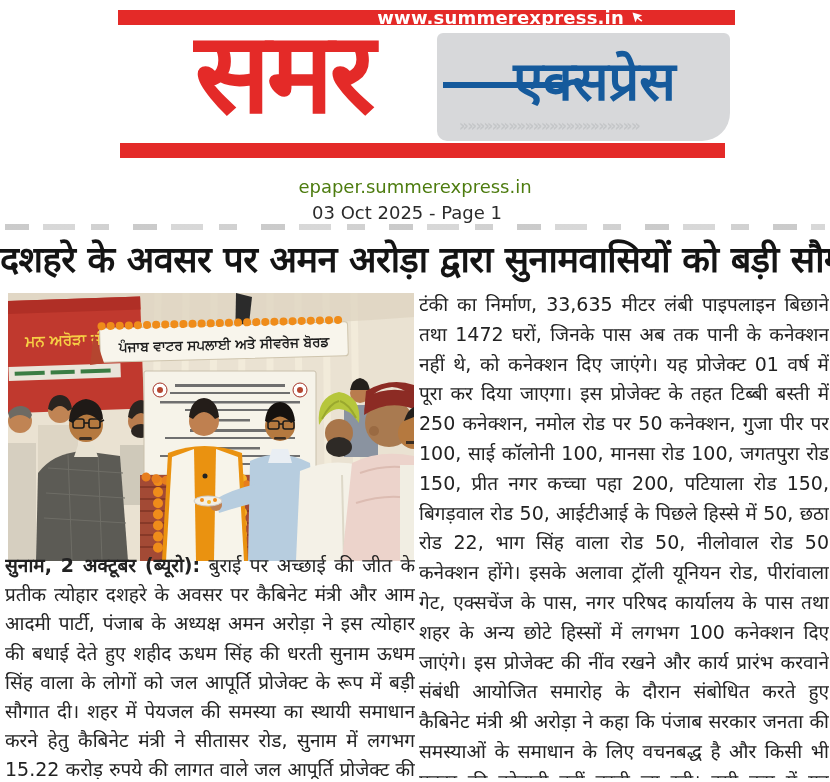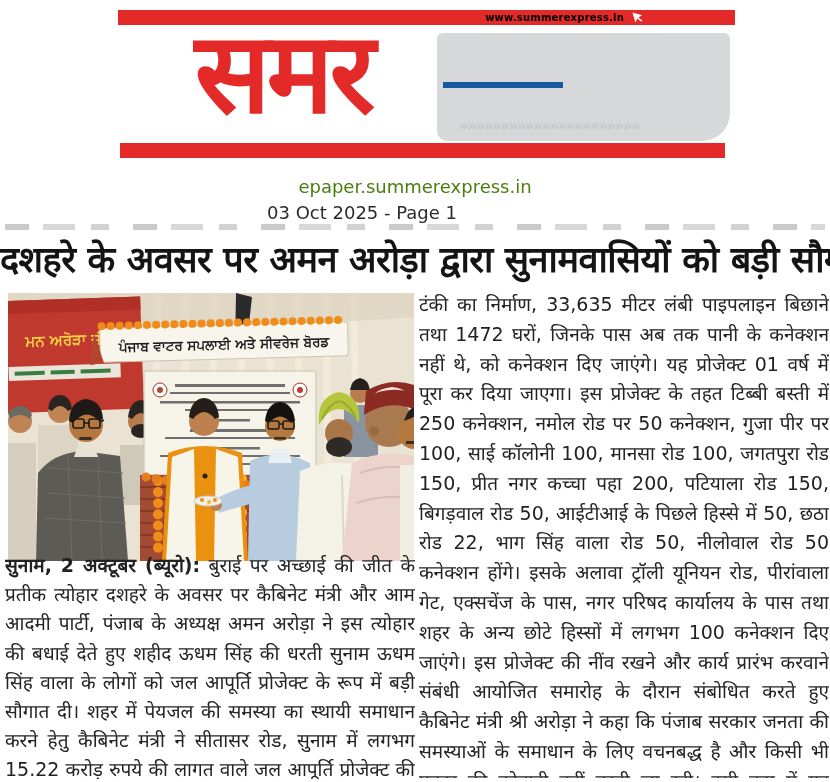--- a/index.html
+++ b/index.html
@@ -3,38 +3,38 @@
 <meta charset="utf-8">
 <style>
   html,body{margin:0;padding:0;background:#fff;}
   .page{
     position:relative;width:830px;height:782px;background:#ffffff;overflow:hidden;
     font-family:"DejaVu Sans",sans-serif;
   }
   
   .topbar{position:absolute;left:118px;top:10px;width:617px;height:15px;background:#e42a28;
     display:flex;align-items:center;justify-content:flex-end;padding-right:92px;box-sizing:border-box;}
-  .topbar .url{color:#000000;font-size:10px;font-weight:bold;letter-spacing:.2px;line-height:15px;}
+  .topbar .url{color:#ffffff;font-size:18px;font-weight:bold;letter-spacing:.2px;line-height:15px;}
   .topbar .cursor{margin-left:8px;display:inline-flex;}
   .logo-primary{position:absolute;left:118px;top:8px;width:330px;height:140px;
     color:#e42a28;font-weight:bold;font-size:112px;line-height:130px;letter-spacing:-4px;
     text-align:center;overflow:visible;white-space:nowrap;}
   .graybox{position:absolute;left:437px;top:33px;width:293px;height:108px;background:#d7d8da;
     border-radius:6px 6px 28px 10px;}
   .graybox .shiro{position:absolute;left:6px;top:49px;width:120px;height:6px;background:#155a9c;}
   .logo-secondary{position:absolute;left:30px;top:18px;width:255px;text-align:center;
     color:#155a9c;font-weight:bold;font-size:54px;line-height:62px;white-space:nowrap;}
   .chevrons{position:absolute;left:22px;top:84px;color:#c4c6c8;font-size:15px;font-weight:bold;
     letter-spacing:-1.5px;white-space:nowrap;}
   .bottombar{position:absolute;left:120px;top:143px;width:605px;height:15px;background:#e42a28;}
   
   .epaper-url{position:absolute;left:0;top:176px;width:830px;text-align:center;
     font-size:18px;color:#4d7c0f;}
   .epaper-date{position:absolute;left:0;top:202px;width:724px;text-align:center;
-    font-size:18px;color:#2b2b2b;}
+    font-size:18px;color:#2b2b2b;padding-left:45px;}
   .fragments{position:absolute;left:5px;top:224px;width:820px;height:6px;opacity:.45;
     background:repeating-linear-gradient(90deg,
       rgba(110,110,110,.8) 0 24px, transparent 24px 38px,
       rgba(110,110,110,.6) 38px 70px, transparent 70px 86px,
       rgba(110,110,110,.7) 86px 104px, transparent 104px 128px);}
   
   .headline{position:absolute;left:0;top:234px;width:830px;text-align:center;
     font-size:36px;font-weight:700;color:#141414;white-space:nowrap;letter-spacing:-.5px;}
   .photo{position:absolute;left:8px;top:293px;width:406px;height:268px;overflow:hidden;background:#eae2d2;}
   .col{position:absolute;text-align:justify;color:#222222;overflow:hidden;}
@@ -54,20 +54,21 @@
         <svg width="11" height="12" viewBox="0 0 11 12">
           <path d="M0.5,0.5 L3.4,10.6 L5.2,6.6 L9.4,9.8 L10.4,8.4 L6.4,5.4 L10.2,3.2 Z" fill="#ffffff"></path>
         </svg>
       </span>
     </div>
 
     <div class="logo-primary">समर</div>
 
     <div class="graybox">
       <div class="shiro"></div>
+      <div class="logo-secondary">एक्सप्रेस</div>
       <div class="chevrons">»»»»»»»»»»»»»»»»»»»»»»</div>
     </div>
 
     <div class="bottombar"></div>
   </div>
 
   <div class="epaper-url">epaper.summerexpress.in</div>
   <div class="epaper-date">03 Oct 2025 - Page 1</div>
   <div class="fragments"></div>
 

